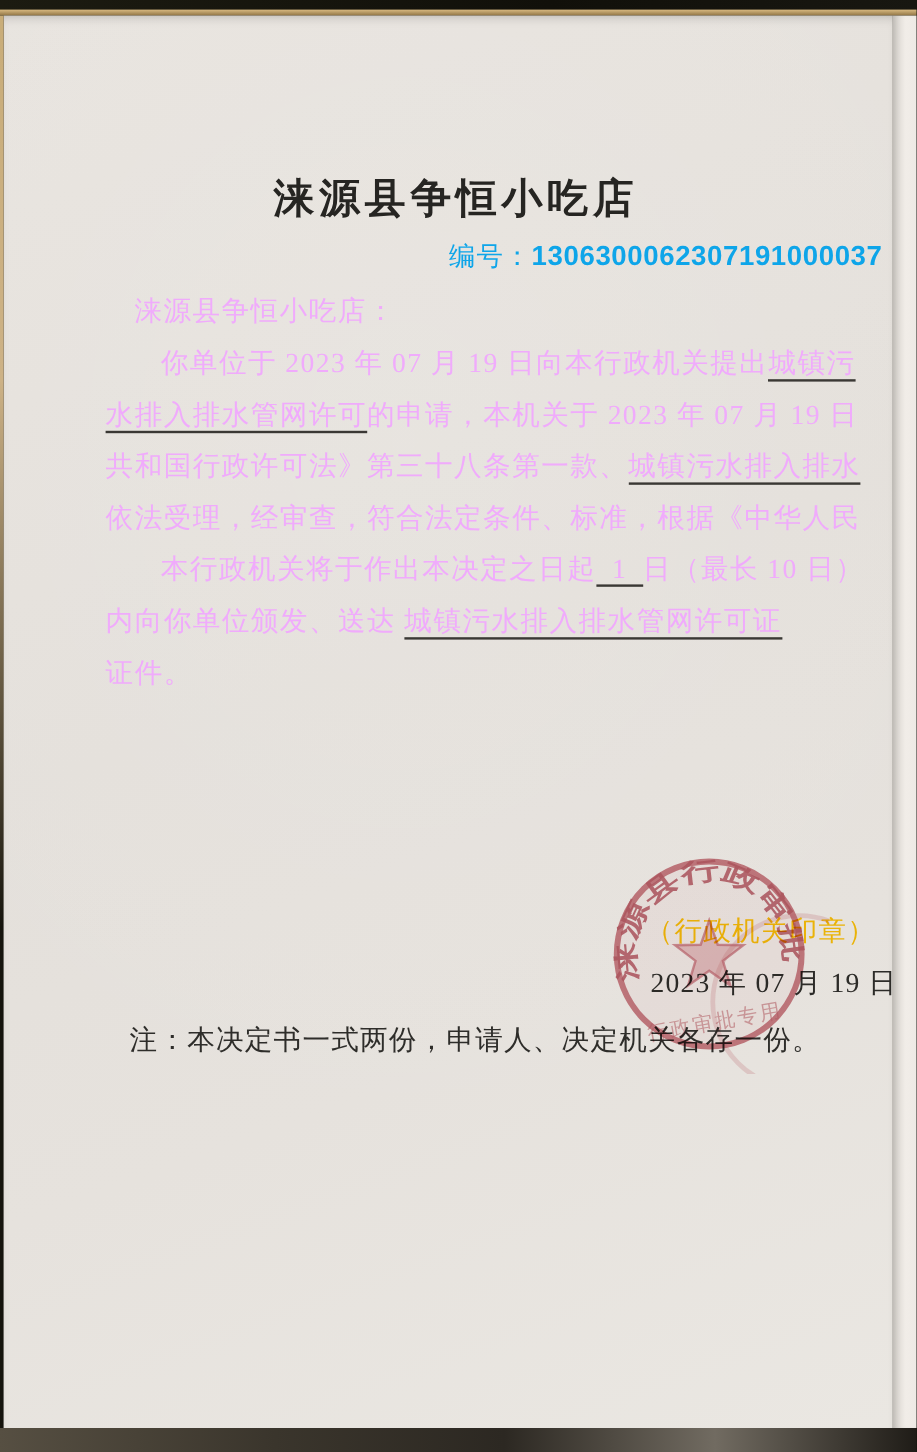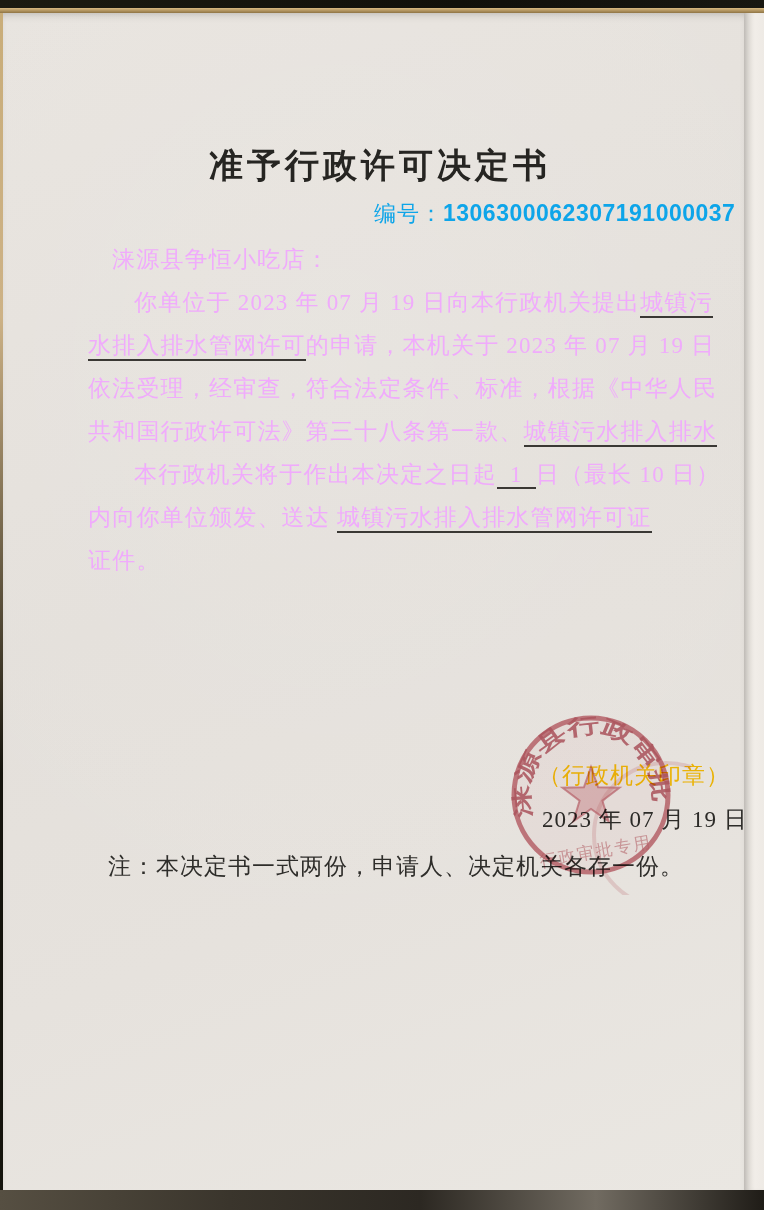--- a/index.html
+++ b/index.html
@@ -50,41 +50,41 @@
 <body>
 
 <div class="photo">
   <div class="edge-top"></div>
   <div class="edge-gold"></div>
   <div class="paper"></div>
   <div class="right-strip"></div>
   <div class="edge-left"></div>
   <div class="edge-bottom"></div>
 
-  <div class="doc-title">准予行政许可决定书</div>
+  <div class="doc-title">涞源县争恒小吃店</div>
 
   <div class="doc-no">
     <span>编号：</span><span class="num">1306300062307191000037</span>
   </div>
 
   <div class="body-text">
     <div class="line salutation">
       <span>涞源县争恒小吃店：</span>
     </div>
     <div class="line indent">
       <span>你单位于 2023 年 07 月 19 日向本行政机关提出</span><span class="u">城镇污</span>
     </div>
     <div class="line">
       <span class="u">水排入排水管网许可</span><span>的申请，本机关于 2023 年 07 月 19 日</span>
     </div>
     <div class="line">
-      <span>依法受理，经审查，符合法定条件、标准，根据《中华人民</span>
+      <span>共和国行政许可法》第三十八条第一款、</span><span class="u">城镇污水排入排水</span>
     </div>
     <div class="line">
-      <span>共和国行政许可法》第三十八条第一款、</span><span class="u">城镇污水排入排水</span>
+      <span>依法受理，经审查，符合法定条件、标准，根据《中华人民</span>
     </div>
     <div class="line indent">
       <span>本行政机关将于作出本决定之日起</span><span class="u blank">1</span><span>日（最长 10 日）</span>
     </div>
     <div class="line">
       <span>内向你单位颁发、送达 </span><span class="u">城镇污水排入排水管网许可证</span>
     </div>
     <div class="line">
       <span>证件。</span>
     </div>

